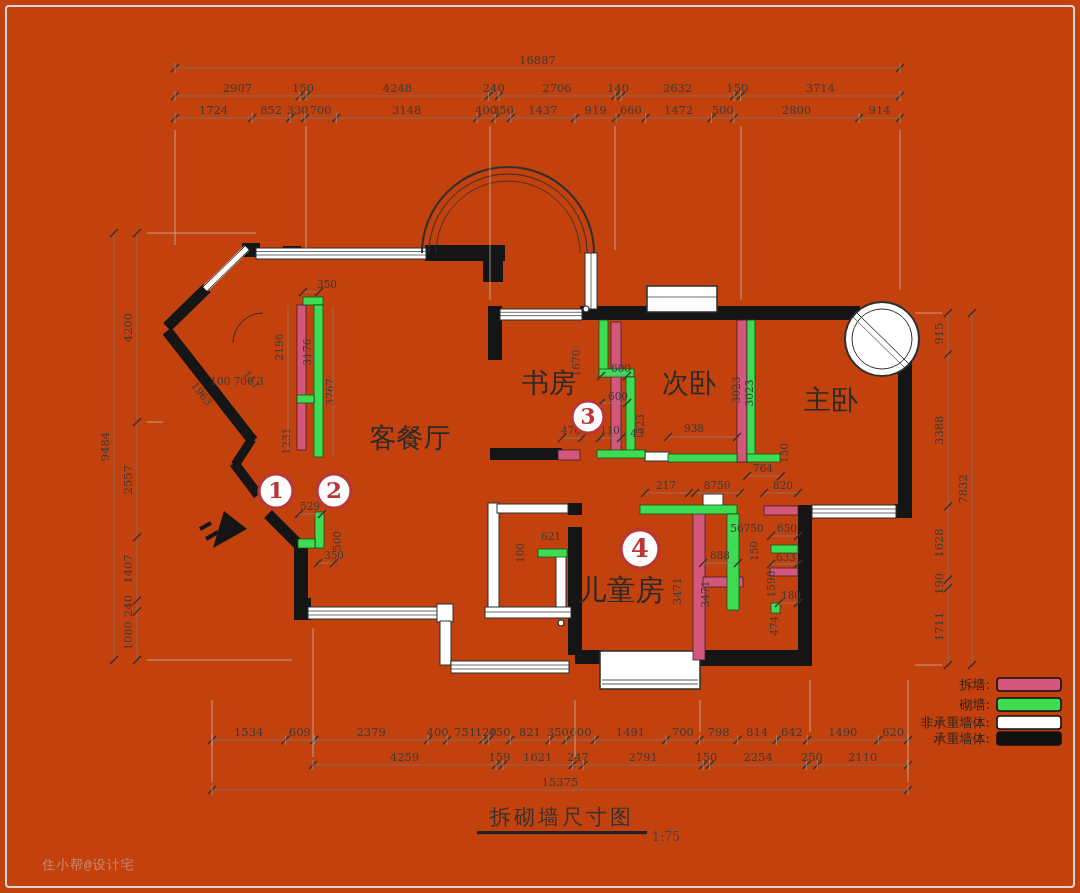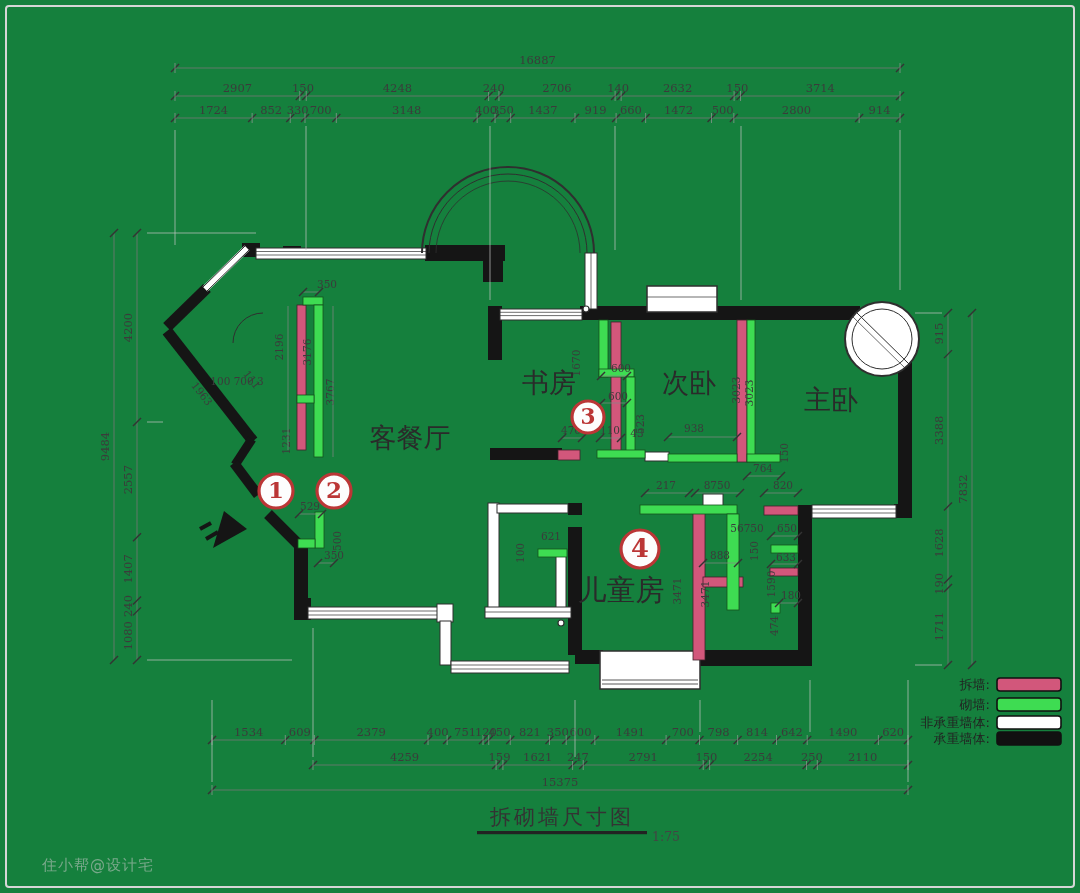--- a/index.html
+++ b/index.html
@@ -1,21 +1,21 @@
 <!DOCTYPE html>
 <html><head>
 <meta charset="utf-8">
 <style>
   html,body{margin:0;padding:0;background:#fff;}
-  .canvas{position:relative;width:1080px;height:893px;background:#15803d;overflow:hidden;
+  .canvas{position:relative;width:1080px;height:893px;background:#c2410c;overflow:hidden;
           font-family:"DejaVu Sans",sans-serif;}
   .frame{position:absolute;inset:5px;border:2px solid #d6d6d6;border-radius:4px;pointer-events:none;}
   svg{position:absolute;left:0;top:0;}
-  .watermark{position:absolute;left:42px;top:856px;font-size:15px;color:#c9c9c9;opacity:.55;
-             letter-spacing:1px;}
+  .watermark{position:absolute;left:42px;top:856px;font-size:13px;color:#c9c9c9;opacity:.55;
+             letter-spacing:1px;font-family:Liberation Mono, monospace;}
   text{user-select:none;}
 </style>
 </head>
 <body>
 
 <div class="canvas">
   <div class="frame"></div>
 
   <svg width="1080" height="893" viewBox="0 0 1080 893">
 

